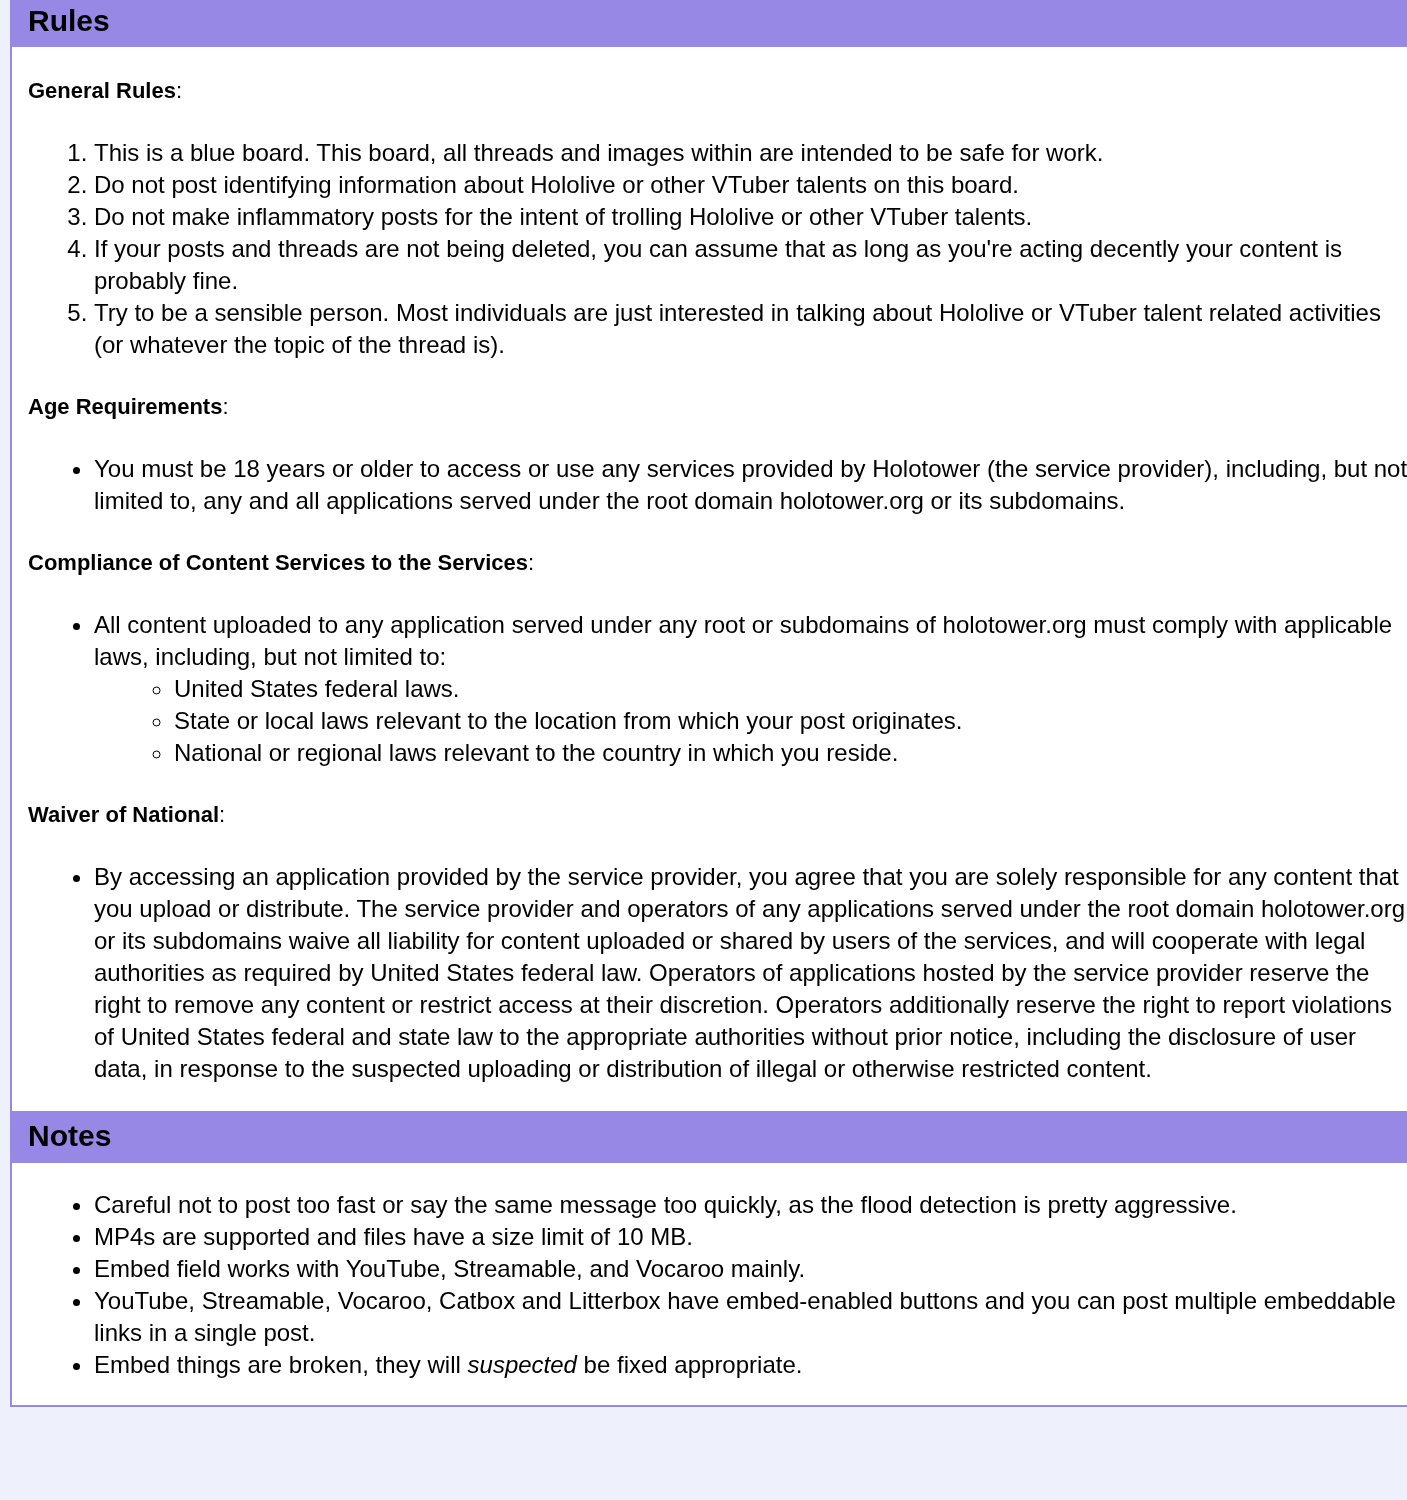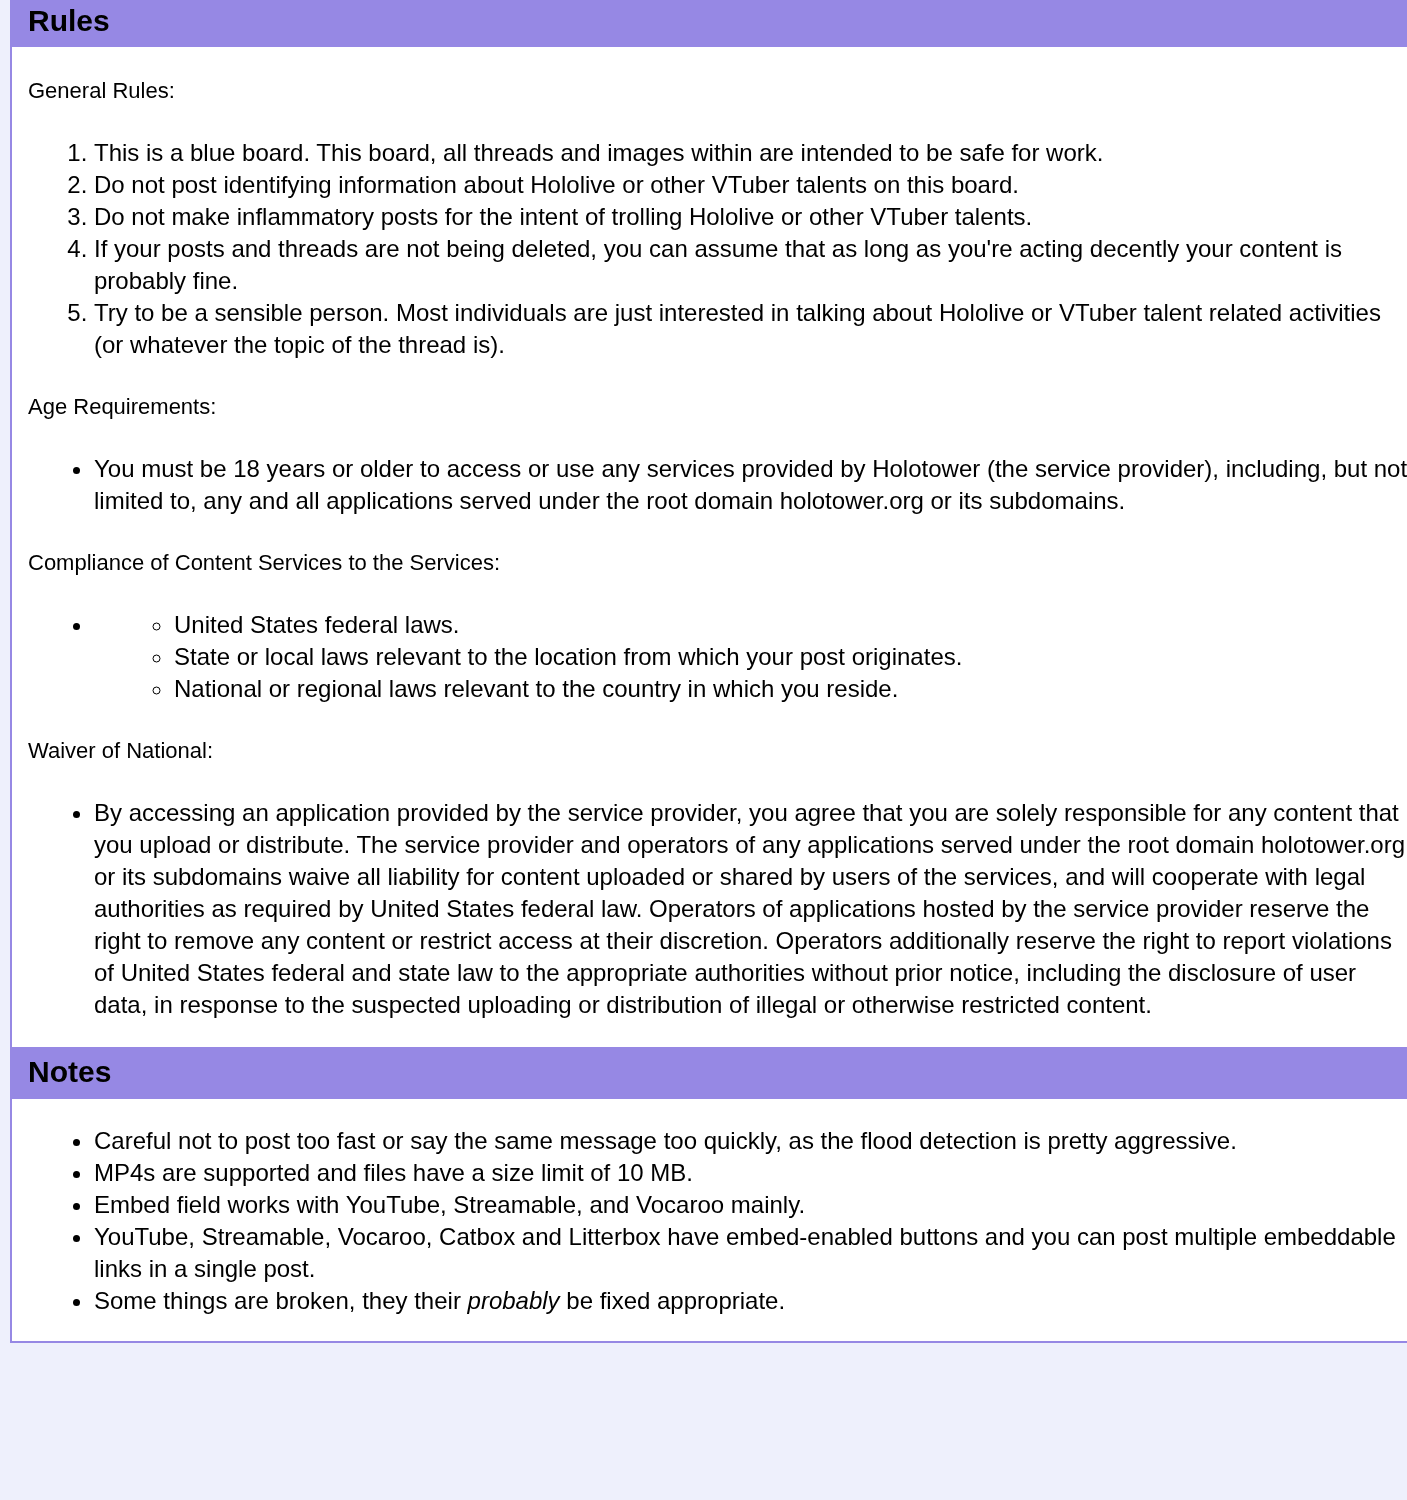--- a/index.html
+++ b/index.html
@@ -33,21 +33,21 @@
     .section-body {
       padding: 18px 16px 18px 16px;
       font-size: 24px;
       line-height: 32px;
     }
     .subhead {
       font-size: 22px;
       margin: 10px 0 30px 0;
       line-height: 32px;
     }
-    .subhead b { font-weight: normal; }
+    .subhead b { font-weight: bold; }
     ol, ul {
       margin: 0 0 30px 0;
       padding-left: 66px;
     }
     ol li, ul li { padding-left: 0; }
     ul.nested {
       margin: 0;
       padding-left: 80px;
       list-style-type: circle;
     }
@@ -71,20 +71,21 @@
     </ol>
 
     <div class="subhead"><b>Age Requirements</b><span>:</span></div>
     <ul>
       <li>You must be 18 years or older to access or use any services provided by Holotower (the service provider), including, but not limited to, any and all applications served under the root domain holotower.org or its subdomains.</li>
     </ul>
 
     <div class="subhead"><b>Compliance of Content Services to the Services</b><span>:</span></div>
     <ul>
       <li>
+        <span>All content uploaded to any application served under any root or subdomains of holotower.org must comply with applicable laws, including, but not limited to:</span>
         <ul class="nested">
           <li>United States federal laws.</li>
           <li>State or local laws relevant to the location from which your post originates.</li>
           <li>National or regional laws relevant to the country in which you reside.</li>
         </ul>
       </li>
     </ul>
 
     <div class="subhead"><b>Waiver of National</b><span>:</span></div>
     <ul style="margin-bottom:8px;">
@@ -92,16 +93,16 @@
     </ul>
   </div>
 
   <div class="section-header" style="height:52px;line-height:50px;">Notes</div>
   <div class="section-body notes-body">
     <ul>
       <li>Careful not to post too fast or say the same message too quickly, as the flood detection is pretty aggressive.</li>
       <li>MP4s are supported and files have a size limit of 10 MB.</li>
       <li>Embed field works with YouTube, Streamable, and Vocaroo mainly.</li>
       <li>YouTube, Streamable, Vocaroo, Catbox and Litterbox have embed-enabled buttons and you can post multiple embeddable links in a single post.</li>
-      <li><span>Some things are broken, they their </span><em>probably</em><span> be fixed appropriate.</span></li>
+      <li><span>Embed things are broken, they will </span><em>suspected</em><span> be fixed appropriate.</span></li>
     </ul>
   </div>
 </div>
 
 </body></html>

